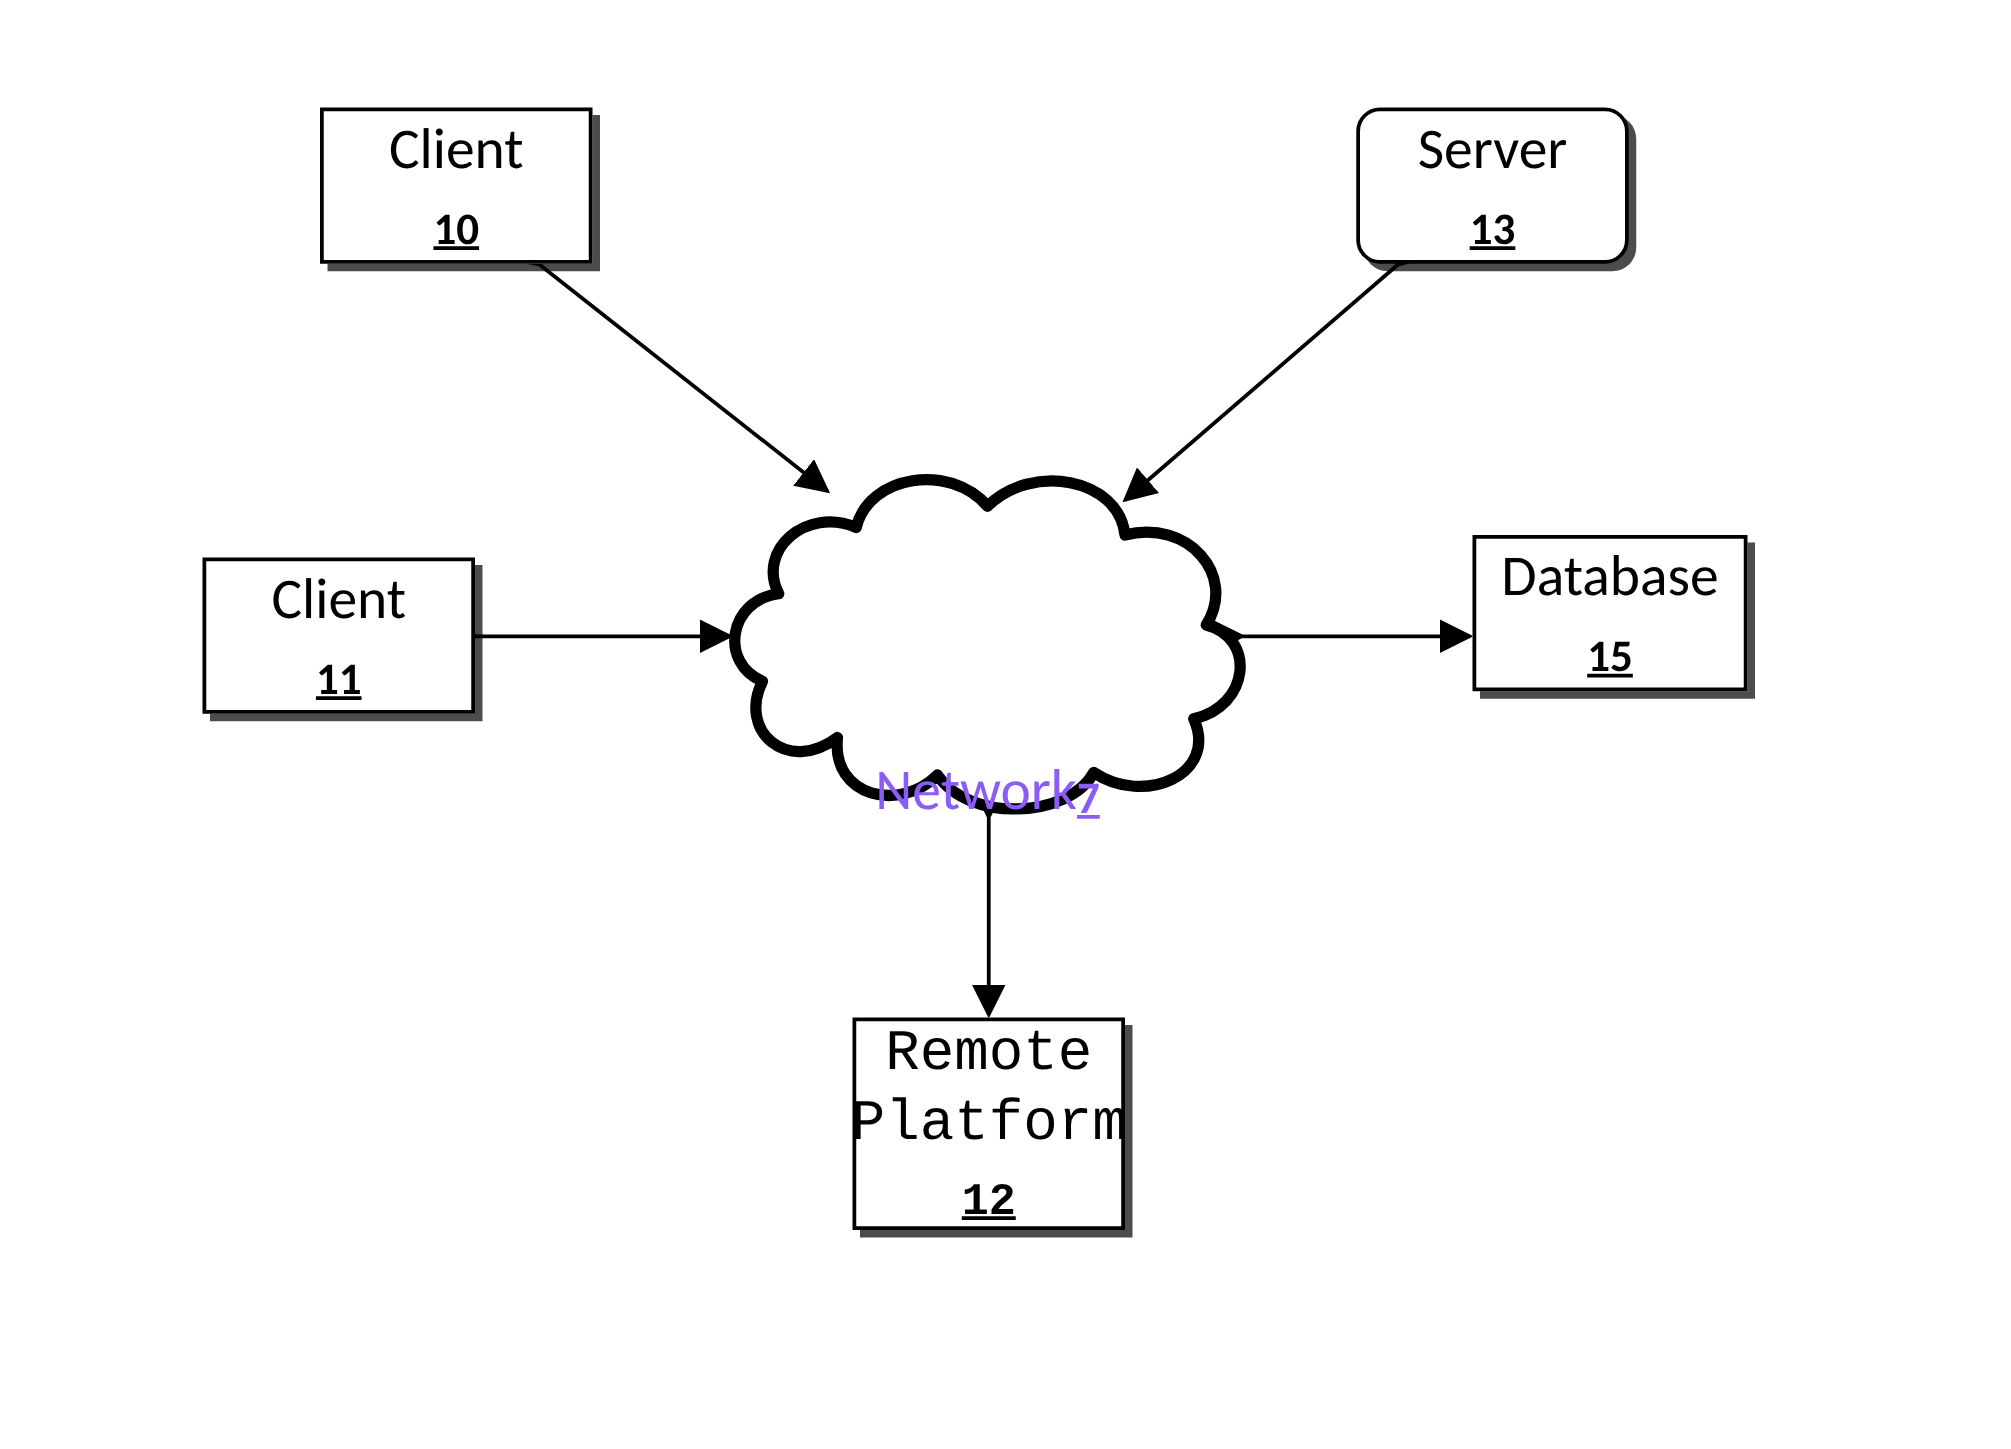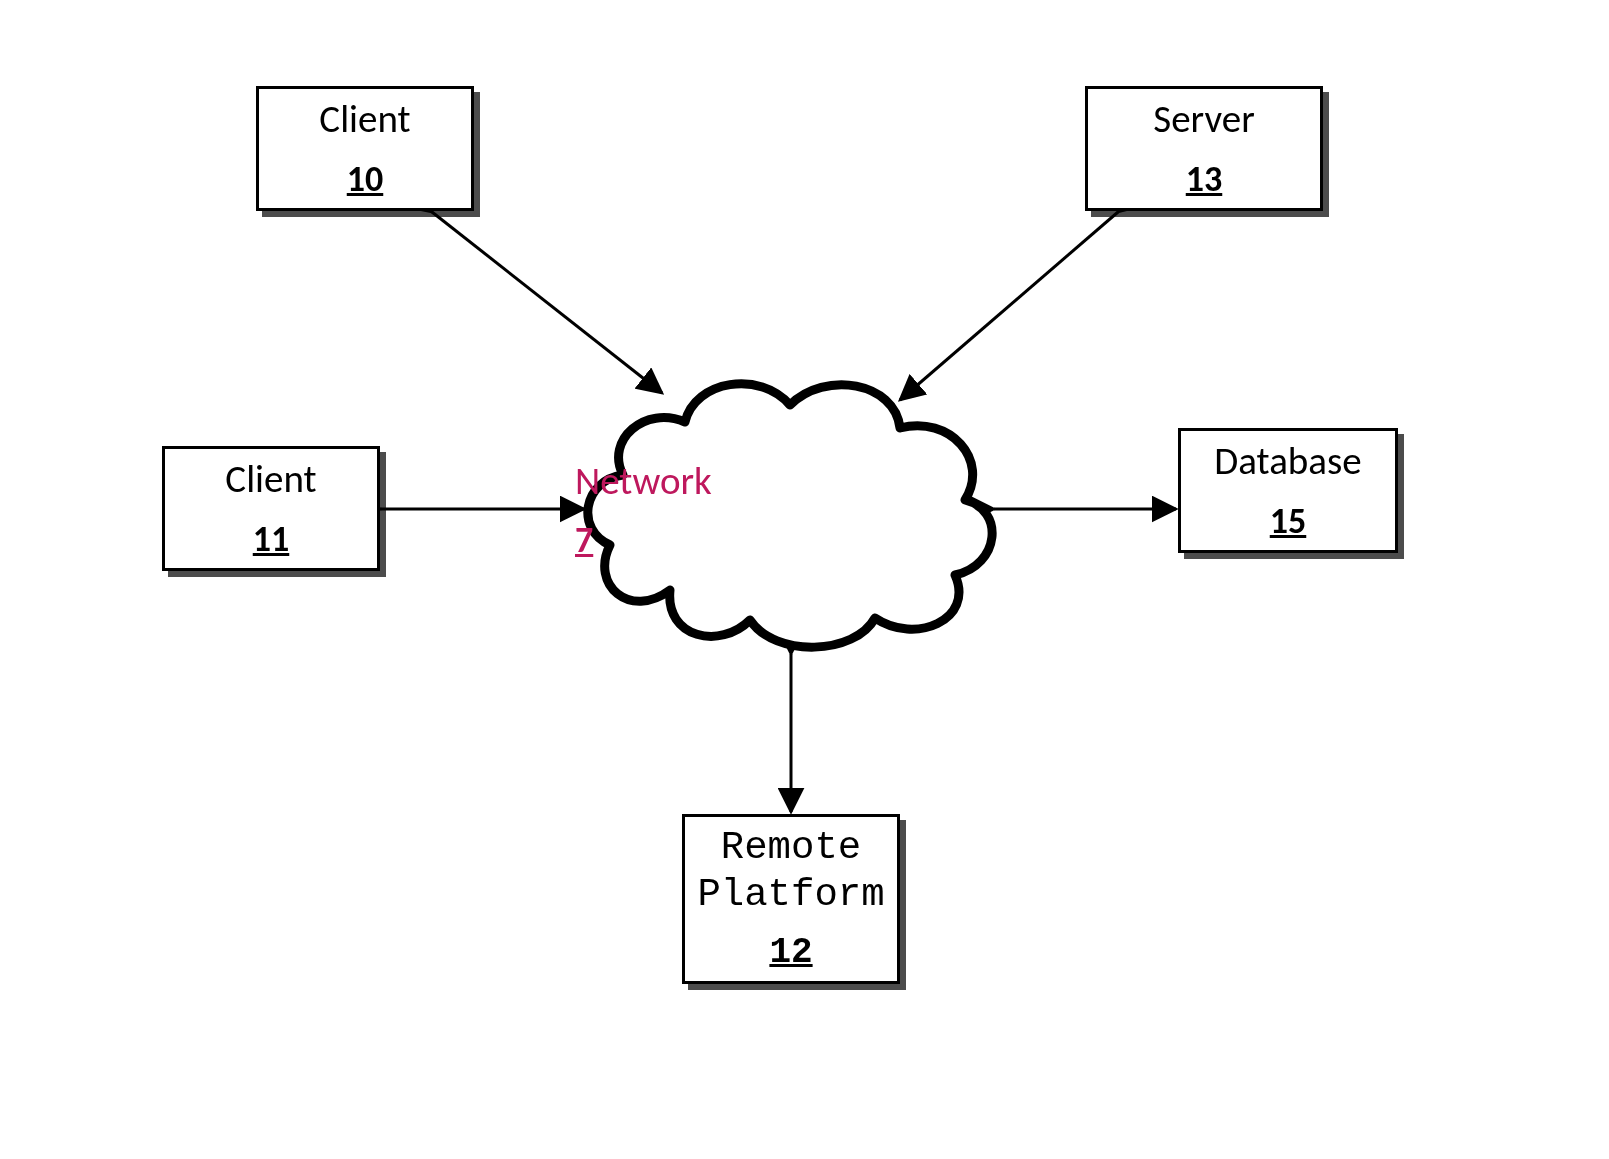--- a/index.html
+++ b/index.html
@@ -21,37 +21,37 @@
       border: 3px solid #000;
       text-align: center;
       display: flex;
       flex-direction: column;
       align-items: center;
       justify-content: center;
       color: #000;
       box-shadow: 6px 6px 0 0 rgba(0,0,0,0.7);
     }
     .node-label {
-      font-size: 39px;
+      font-size: 46px;
       line-height: 1.2;
       white-space: pre-line;
     }
     .node-id {
       font-size: 36px;
       font-weight: 700;
       text-decoration: underline;
       margin-top: 14px;
     }
     .cloud {
       position: absolute;
       text-align: center;
-      color: #be185d;
+      color: #8b5cf6;
       display: flex;
-      flex-direction: column;
-      align-items: flex-start;
+      flex-direction: row;
+      align-items: flex-end;
       justify-content: center;
     }
     .cloud svg {
       position: absolute;
       inset: 0;
       width: 100%;
       height: 100%;
     }
     .cloud .node-label,
     .cloud .node-id { position: relative; z-index: 2; }
@@ -87,21 +87,21 @@
     <line x1="994" y1="509" x2="1176" y2="509" stroke="#000" stroke-width="3" marker-start="url(#arrowStart)" marker-end="url(#arrowEnd)"></line>
 
     <line x1="791" y1="654" x2="791" y2="812" stroke="#000" stroke-width="3" marker-start="url(#arrowStart)" marker-end="url(#arrowEnd)"></line>
   </svg>
 
   <div class="node-box" style="left:256px; top:86px; width:218px; height:125px;">
     <span class="node-label">Client</span>
     <span class="node-id">10</span>
   </div>
 
-  <div class="node-box" style="left:1085px; top:86px; width:238px; height:125px;">
+  <div class="node-box" style="left:1085px; top:86px; width:218px; height:125px;border-radius:19px;">
     <span class="node-label">Server</span>
     <span class="node-id">13</span>
   </div>
 
   <div class="node-box" style="left:162px; top:446px; width:218px; height:125px;">
     <span class="node-label">Client</span>
     <span class="node-id">11</span>
   </div>
 
   <div class="node-box" style="left:1178px; top:428px; width:220px; height:125px;">

